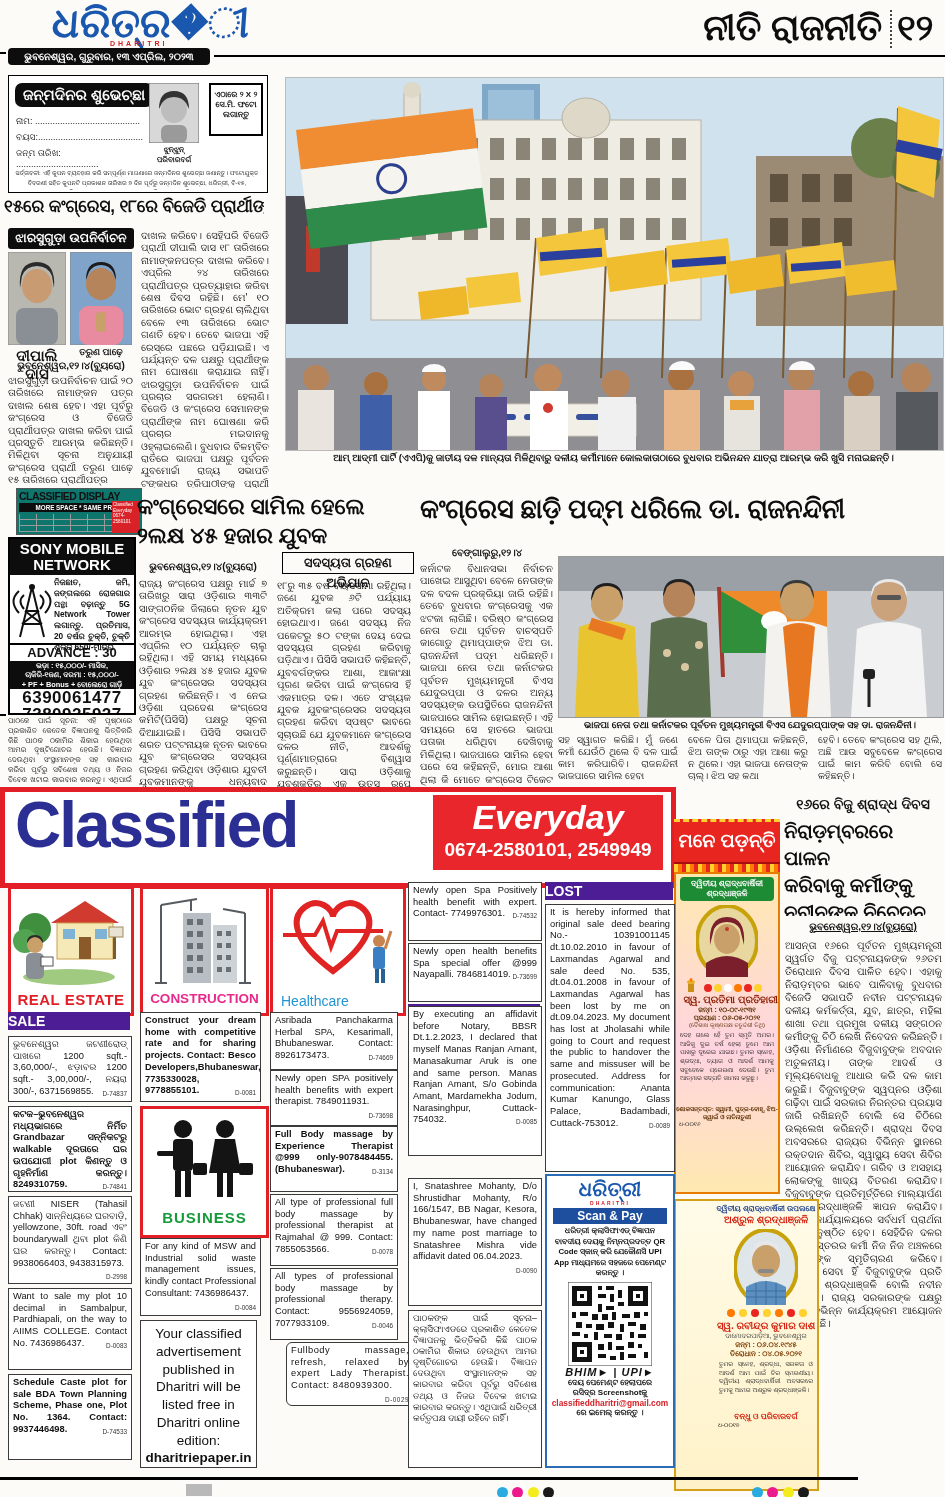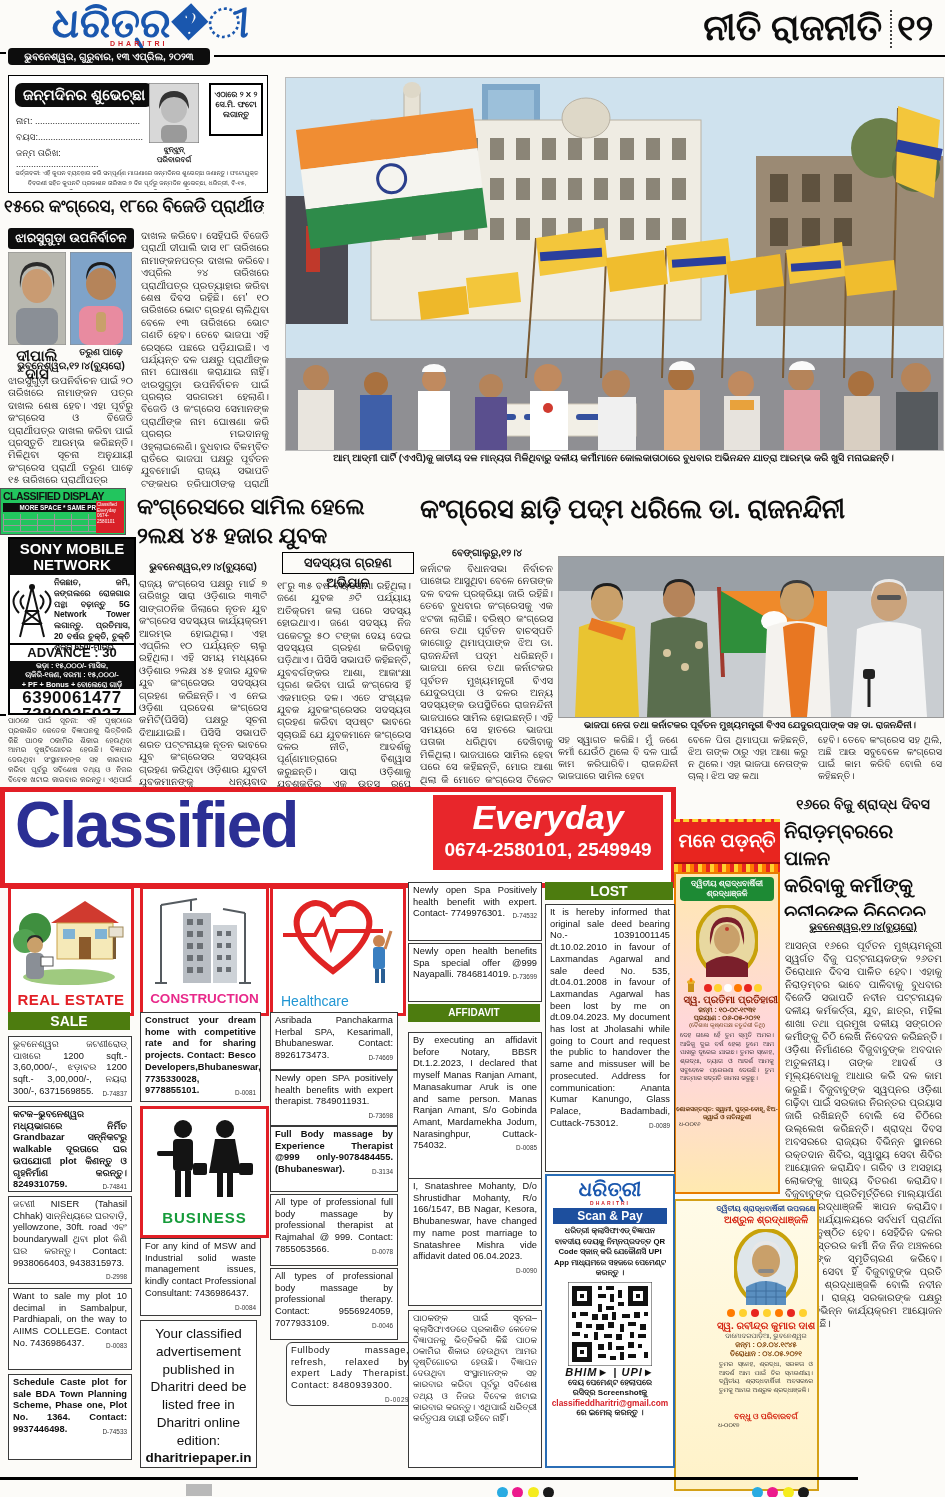--- a/index.html
+++ b/index.html
@@ -7,21 +7,21 @@
         font-family:"Liberation Sans","DejaVu Sans",sans-serif;color:#111;overflow:hidden;}
   .abs{position:absolute;}
   .b{font-weight:700;} .xb{font-weight:800;}
   .c{text-align:center;} .j{text-align:justify;text-justify:inter-word;}
   .pre{white-space:pre-line;}
   .clip{overflow:hidden;}
   .body-txt{font-size:10px;line-height:1.24;text-align:justify;overflow:hidden;}
   .ad{border:1px solid #3a3a3a;background:#fff;padding:2px 4px;font-size:9.3px;line-height:1.26;
       text-align:justify;overflow:hidden;}
   .ad .ref{float:right;font-size:6.4px;color:#333;margin-top:4px;font-weight:400;}
-  .redbar{background:#4d7c0f;color:#fff;font-weight:800;text-align:center;}
+  .redbar{background:#4c1d95;color:#fff;font-weight:800;text-align:left;}
   .blackbox{background:#0d0d0d;color:#fff;font-weight:700;text-align:center;}
   .dateline{font-weight:700;font-size:10px;text-align:center;}
   .headline{font-weight:800;color:#0d0d0d;letter-spacing:-0.2px;}
   .dot{border-radius:50%;display:inline-block;}
   .vdots{border-left:2px dotted #444;}
   .frame-red{border:3px solid #e21f26;background:#fff;}
 </style>
 </head>
 <body>
 
@@ -202,21 +202,21 @@
     <path d="M16 28 Q16 10 31 10 Q46 10 46 28 L43 20 Q39 13 31 13 Q23 13 19 20 Z" fill="#1c1c1c"></path>
     <rect x="9" y="54" width="44" height="39" rx="9" fill="#e88ba0"></rect>
     <rect x="26" y="60" width="10" height="20" rx="4" fill="#c9a06a"></rect>
   </svg>
   <div class="abs c" style="left:8px;top:347px;width:58px;font-size:15px;font-weight:600;">ଦୀପାଲି ଦାସ</div>
   <div class="abs c" style="left:70px;top:347px;width:62px;font-size:9.3px;font-weight:600;">ତରୁଣ ପାଢ଼େ</div>
   <div class="abs dateline" style="left:8px;top:360px;width:126px;">ଭୁବନେଶ୍ୱର,୧୨।୪(ବ୍ୟୁରୋ)</div>
   <div class="abs body-txt" style="left:8px;top:375px;width:125px;height:112px;">ଝାରସୁଗୁଡ଼ା ଉପନିର୍ବାଚନ ପାଇଁ ୨୦ ତାରିଖରେ ନାମାଙ୍କନ ପତ୍ର ଦାଖଲ ଶେଷ ହେବ। ଏହା ପୂର୍ବରୁ କଂଗ୍ରେସ ଓ ବିଜେଡି ପ୍ରାର୍ଥୀପତ୍ର ଦାଖଲ କରିବା ପାଇଁ ପ୍ରସ୍ତୁତି ଆରମ୍ଭ କରିଛନ୍ତି। ମିଳିଥିବା ସୂଚନା ଅନୁଯାୟୀ କଂଗ୍ରେସ ପ୍ରାର୍ଥୀ ତରୁଣ ପାଢ଼େ ୧୫ ତାରିଖରେ ପ୍ରାର୍ଥୀପତ୍ର</div>
   <div class="abs body-txt" style="left:141px;top:230px;width:128px;height:258px;">ଦାଖଲ କରିବେ। ସେହିପରି ବିଜେଡି ପ୍ରାର୍ଥୀ ଦୀପାଲି ଦାସ ୧୮ ତାରିଖରେ ନାମାଙ୍କନପତ୍ର ଦାଖଲ କରିବେ। ଏପ୍ରିଲ ୨୪ ତାରିଖରେ ପ୍ରାର୍ଥୀପତ୍ର ପ୍ରତ୍ୟାହାର କରିବା ଶେଷ ଦିବସ ରହିଛି। ମେ' ୧୦ ତାରିଖରେ ଭୋଟ ଗ୍ରହଣ ଚାଲିଥିବା ବେଳେ ୧୩ ତାରିଖରେ ଭୋଟ ଗଣତି ହେବ। ତେବେ ଭାଜପା ଏହି ରେସ୍‌ରେ ପଛରେ ପଡ଼ିଯାଇଛି। ଏ ପର୍ଯ୍ୟନ୍ତ ଦଳ ପକ୍ଷରୁ ପ୍ରାର୍ଥୀଙ୍କ ନାମ ଘୋଷଣା କରାଯାଇ ନାହିଁ। ଝାରସୁଗୁଡ଼ା ଉପନିର୍ବାଚନ ପାଇଁ ପ୍ରଚାର ସରଗରମ ହେଲାଣି। ବିଜେଡି ଓ କଂଗ୍ରେସ ସେମାନଙ୍କ ପ୍ରାର୍ଥୀଙ୍କ ନାମ ଘୋଷଣା କରି ପ୍ରଚାର ମଇଦାନକୁ ଓହ୍ଲାଇଲେଣି। ବୁଧବାର ବିଳମ୍ବିତ ରାତିରେ ଭାଜପା ପକ୍ଷରୁ ପୂର୍ବତନ ଯୁବମୋର୍ଚ୍ଚା ରାଜ୍ୟ ସଭାପତି ଟଙ୍କଧର ତ୍ରିପାଠୀଙ୍କୁ ପ୍ରାର୍ଥୀ ଘୋଷଣା କରିଛି।</div>
 
-  <div class="abs" style="left:0;top:488px;width:124px;height:45px;border:1px solid #555;background:#22c55e;overflow:hidden;">
+  <div class="abs" style="left:16px;top:488px;width:124px;height:45px;border:1px solid #555;background:#0f766e;overflow:hidden;">
     <div style="font-size:10.5px;font-weight:800;letter-spacing:-0.5px;padding:1px 2px;">CLASSIFIED DISPLAY</div>
     <div class="blackbox" style="font-size:6.3px;height:9px;line-height:9px;margin:0 2px;">MORE SPACE * SAME PRICE</div>
     <div style="margin:2px;height:18px;background:repeating-linear-gradient(90deg,#999 0 1px,transparent 1px 17px),repeating-linear-gradient(0deg,#999 0 1px,transparent 1px 6px);"></div>
     <div class="abs" style="right:1px;top:12px;width:26px;height:30px;background:#d92128;color:#fff;font-size:4.6px;line-height:1.2;padding:1px;overflow:hidden;">
       <span>Classified Everyday</span><br>
       <span>0674-2580101</span>
     </div>
   </div>
 
   <div class="abs" style="left:8px;top:537px;width:124px;height:174px;border:2px solid #000;background:#fff;overflow:hidden;">
@@ -452,21 +452,21 @@
         <rect x="94" y="52" width="14" height="12" rx="2"></rect>
       </g>
     </svg>
     <div class="c" style="font-size:15px;font-weight:800;color:#169b3a;letter-spacing:1px;">BUSINESS</div>
   </div>
   <div class="abs ad" style="left:140px;top:1238px;width:111px;height:72px;"><span>For any kind of MSW and Industrial solid waste management issues, kindly contact Professional Consultant: 7436986437.</span><span class="ref">D-0084</span></div>
   <div class="abs" style="left:140px;top:1320px;width:111px;height:138px;border:1px solid #3a3a3a;background:#fff;padding:4px 2px;overflow:hidden;">
     <div class="pre c" style="font-size:13.5px;line-height:1.32;">Your classified
 advertisement
 published in
-Dharitri deed be
+Dharitri will be
 listed free in
 Dharitri online
 edition:</div>
     <div class="c b" style="font-size:13.5px;">dharitriepaper.in</div>
   </div>
 
   <div class="abs frame-red" style="left:270px;top:886px;width:126px;height:120px;padding:2px;">
     <svg width="122" height="96" viewBox="0 0 122 96">
       <rect width="122" height="96" fill="#fff"></rect>
       <path d="M58 80 C20 52 14 28 30 16 C44 6 58 18 58 26 C58 18 72 6 86 16 C102 28 96 52 58 80 Z" fill="none" stroke="#e02424" stroke-width="6"></path>
@@ -482,21 +482,21 @@
   <div class="abs ad" style="left:270px;top:1012px;width:118px;height:52px;"><span>Asribada Panchakarma Herbal SPA, Kesarimall, Bhubaneswar. Contact: 8926173473.</span><span class="ref">D-74669</span></div>
   <div class="abs ad" style="left:270px;top:1070px;width:118px;height:50px;"><span>Newly open SPA positively health benefits with expert therapist. 7849011931.</span><span class="ref">D-73698</span></div>
   <div class="abs ad b" style="left:270px;top:1126px;width:118px;height:60px;"><span>Full Body massage by Experience Therapist @999 only-9078484455. (Bhubaneswar).</span><span class="ref">D-3134</span></div>
   <div class="abs ad" style="left:270px;top:1194px;width:118px;height:66px;"><span>All type of professional full body massage by professional therapist at Rajmahal @ 999. Contact: 7855053566.</span><span class="ref">D-0078</span></div>
   <div class="abs ad" style="left:270px;top:1268px;width:118px;height:66px;"><span>All types of professional body massage by professional therapy. Contact: 9556924059, 7077933109.</span><span class="ref">D-0046</span></div>
   <div class="abs ad" style="left:286px;top:1342px;width:118px;height:58px;letter-spacing:0.5px;border-radius:6px;"><span>Fullbody massage, refresh, relaxed by expert Lady Therapist. Contact: 8480939300.</span><span class="ref">D-0029</span></div>
 
   <div class="abs ad" style="left:408px;top:882px;width:124px;height:53px;"><span>Newly open Spa Positively health benefit with expert. Contact- 7749976301.</span><span class="ref">D-74532</span></div>
   <div class="abs ad" style="left:408px;top:943px;width:124px;height:53px;"><span>Newly open health benefits Spa special offer @999 Nayapalli. 7846814019.</span><span class="ref">D-73699</span></div>
   <div class="abs redbar" style="left:408px;top:1004px;width:132px;height:18px;font-size:10px;line-height:18px;">AFFIDAVIT</div>
-  <div class="abs ad" style="left:408px;top:1032px;width:124px;height:144px;"><span>By executing an affidavit before Notary, BBSR Dt.1.2.2023, I declared that myself Manas Ranjan Amant, Manasakumar Aruk is one and same person. Manas Ranjan Amant, S/o Gobinda Amant, Mardamekha Jodum, Narasinghpur, Cuttack-754032.</span><span class="ref">D-0085</span></div>
+  <div class="abs ad" style="left:408px;top:1006px;width:124px;height:144px;"><span>By executing an affidavit before Notary, BBSR Dt.1.2.2023, I declared that myself Manas Ranjan Amant, Manasakumar Aruk is one and same person. Manas Ranjan Amant, S/o Gobinda Amant, Mardamekha Jodum, Narasinghpur, Cuttack-754032.</span><span class="ref">D-0085</span></div>
   <div class="abs ad" style="left:408px;top:1178px;width:124px;height:122px;"><span>I, Snatashree Mohanty, D/o Shrustidhar Mohanty, R/o 166/1547, BB Nagar, Kesora, Bhubaneswar, have changed my name post marriage to Snatashree Mishra vide affidavit dated 06.04.2023.</span><span class="ref">D-0090</span></div>
   <div class="abs ad" style="left:408px;top:1310px;width:124px;height:152px;font-size:8.8px;">ପାଠକଙ୍କ ପାଇଁ ସୂଚନା– କ୍ଲାସିଫାଏଡରେ ପ୍ରକାଶିତ କେତେକ ବିଜ୍ଞାପନକୁ ଭିତ୍ତିକରି କିଛି ପାଠକ ଠକାମିର ଶିକାର ହେଉଥିବା ଆମର ଦୃଷ୍ଟିଗୋଚର ହେଉଛି। ବିଜ୍ଞାପନ ଦେଉଥିବା ସଂସ୍ଥାମାନଙ୍କ ସହ କାରବାର କରିବା ପୂର୍ବରୁ ସବିଶେଷ ତଥ୍ୟ ଓ ନିଜର ବିବେକ ଖଟାଇ କାରବାର କରନ୍ତୁ। ଏଥିପାଇଁ ଧରିତ୍ରୀ କର୍ତ୍ତୃପକ୍ଷ ଦାୟୀ ରହିବେ ନାହିଁ।</div>
 
   <div class="abs redbar" style="left:545px;top:882px;width:128px;height:18px;font-size:14px;line-height:18px;">LOST</div>
   <div class="abs ad" style="left:545px;top:904px;width:120px;height:262px;"><span>It is hereby informed that original sale deed bearing No.- 10391001145 dt.10.02.2010 in favour of Laxmandas Agarwal and sale deed No. 535, dt.04.01.2008 in favour of Laxmandas Agarwal has been lost by me on dt.09.04.2023. My document has lost at Jholasahi while going to Court and request the public to handover the same and missuser will be prosecuted. Address for communication: Ananta Kumar Kanungo, Glass Palace, Badambadi, Cuttack-753012.</span><span class="ref">D-0089</span></div>
   <div class="abs" style="left:545px;top:1174px;width:126px;height:290px;border:2px solid #2a6db5;background:#fff;overflow:hidden;">
     <div class="c" style="font-size:20px;font-weight:800;color:#1a57ae;line-height:22px;margin-top:2px;transform:skewX(-4deg);">ଧରିତ୍ରୀ</div>
     <div class="c" style="font-size:5px;letter-spacing:2px;color:#d01f26;font-weight:700;">DHARITRI</div>
     <div class="c" style="margin:2px 6px;background:#1d4f9e;color:#fff;font-weight:800;font-size:12px;line-height:16px;">Scan &amp; Pay</div>
     <div class="c b" style="margin:0 4px;font-size:7.8px;line-height:1.35;">ଧରିତ୍ରୀ କ୍ଲାସିଫାଏଡ୍ ବିଜ୍ଞାପନ ବାବଦୀୟ ଦେୟକୁ ନିମ୍ନପ୍ରଦତ୍ତ QR Code ସ୍କାନ୍ କରି ଯେକୌଣସି UPI App ମାଧ୍ୟମରେ ସହଜରେ ପେମେଣ୍ଟ କରନ୍ତୁ ।</div>

